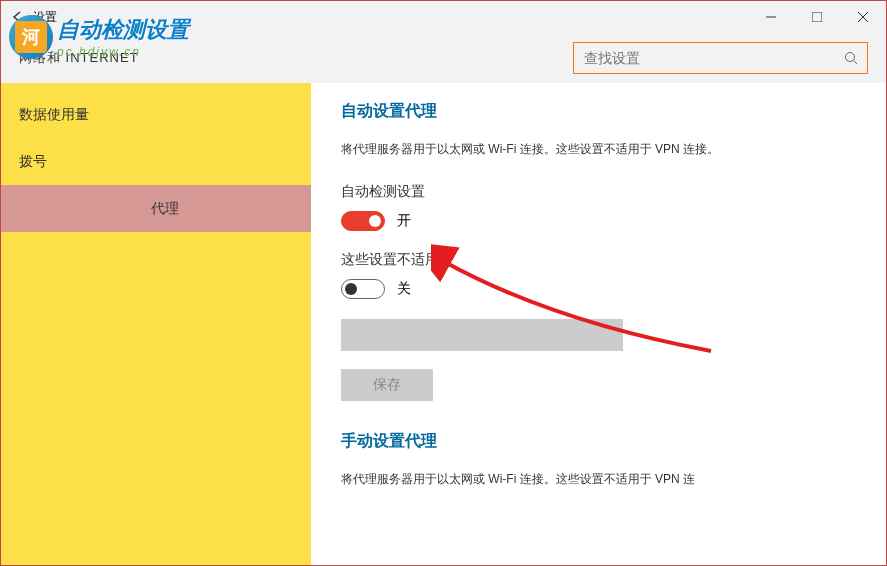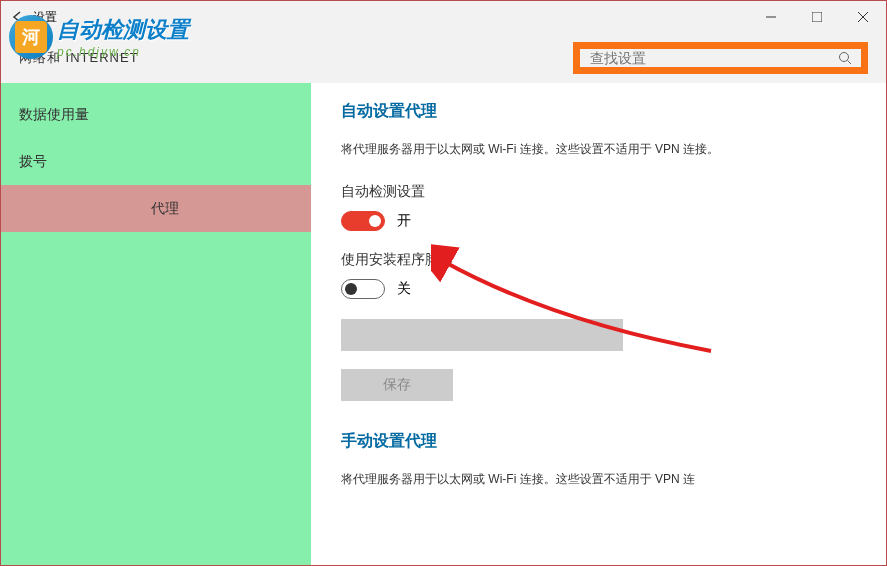--- a/index.html
+++ b/index.html
@@ -6,43 +6,43 @@
     body { width: 887px; height: 566px; background: #fff; border: 1px solid #b84b4b; position: relative; overflow: hidden; }
     
     .titlebar { height: 32px; display: flex; align-items: center; background: #f2f2f2; position: relative; }
     .back-btn { width: 32px; height: 32px; display: flex; align-items: center; justify-content: center; cursor: pointer; }
     .title-text { font-size: 12px; }
     .win-controls { position: absolute; right: 0; top: 0; display: flex; }
     .win-btn { width: 46px; height: 32px; display: flex; align-items: center; justify-content: center; cursor: pointer; }
     
     .header-bar { height: 50px; background: #f2f2f2; display: flex; align-items: center; padding: 0 18px; position: relative; }
     .category-title { font-size: 13px; color: #333; letter-spacing: 1px; }
-    .search-box { position: absolute; right: 18px; top: 9px; width: 295px; height: 32px; border: 7px solid #f97316; display: flex; align-items: center; background: #f2f2f2; }
+    .search-box { position: absolute; right: 18px; top: 9px; width: 295px; height: 32px; border: 1px solid #f97316; display: flex; align-items: center; background: #f2f2f2; }
     .search-input { flex: 1; border: none; background: transparent; padding: 0 10px; font-size: 14px; color: #666; outline: none; }
     .search-icon { width: 32px; display: flex; align-items: center; justify-content: center; }
     
     .content-area { display: flex; height: calc(100% - 82px); }
-    .sidebar { width: 310px; background: #86efac; padding-top: 8px; }
+    .sidebar { width: 310px; background: #fde047; padding-top: 8px; }
     .sidebar-item { height: 47px; display: flex; align-items: center; padding-left: 18px; font-size: 14px; color: #333; cursor: pointer; }
     .sidebar-item.active { background: #d69894; justify-content: center; }
     
     .main-content { flex: 1; padding: 18px 30px; overflow-y: auto; }
     .section-heading { font-size: 16px; font-weight: 600; margin-bottom: 18px; color: #0369a1; }
     .desc-text { font-size: 12px; color: #333; line-height: 1.6; margin-bottom: 24px; }
     .setting-label { font-size: 14px; color: #333; margin-bottom: 10px; }
     .toggle-row { display: flex; align-items: center; margin-bottom: 20px; }
     .toggle { width: 44px; height: 20px; border-radius: 10px; position: relative; cursor: pointer; }
     .toggle.on { background: #e83c2d; border: 1px solid #e83c2d; }
     .toggle.off { background: #fff; border: 1px solid #666; }
     .toggle-knob { width: 12px; height: 12px; border-radius: 50%; position: absolute; top: 3px; }
     .toggle.on .toggle-knob { right: 3px; background: #fff; }
     .toggle.off .toggle-knob { left: 3px; background: #333; }
     .toggle-text { margin-left: 12px; font-size: 14px; }
     .text-input { width: 282px; height: 32px; background: #ccc; border: none; margin-bottom: 18px; padding: 0 8px; }
-    .save-btn { width: 112px; height: 32px; background: #ccc; color: #888; border: none; font-size: 14px; cursor: pointer; margin-bottom: 30px; }
+    .save-btn { width: 92px; height: 32px; background: #ccc; color: #888; border: none; font-size: 14px; cursor: pointer; margin-bottom: 30px; }
     
     .watermark { position: absolute; top: 14px; left: 8px; z-index: 100; pointer-events: none; display: flex; align-items: center; }
     .wm-logo { width: 44px; height: 44px; border-radius: 50%; background: linear-gradient(135deg, #3fa9db 0%, #0b7cc0 100%); position: relative; display:flex; align-items:center; justify-content:center; }
     .wm-inner { width:32px; height:32px; background:#f5a623; border-radius:4px; display:flex; align-items:center; justify-content:center; color:#fff; font-weight:bold; font-size:18px;}
     .wm-text { display: flex; flex-direction: column; margin-left: 4px; }
     .wm-main { font-size: 22px; font-weight: bold; color: #0b7fc9; font-style: italic; text-shadow: 1px 1px 0 #fff; }
     .wm-sub { font-size: 12px; color: #6ab04c; font-style: italic; letter-spacing: 2px; }
     
     .arrow-svg { position: absolute; top: 190px; left: 430px; z-index: 50; pointer-events: none; }
   </style>
@@ -107,21 +107,21 @@
     <p class="desc-text">将代理服务器用于以太网或 Wi-Fi 连接。这些设置不适用于 VPN 连接。</p>
     
     <div class="setting-label">自动检测设置</div>
     <div class="toggle-row">
       <div class="toggle on">
           <div class="toggle-knob"></div>
         </div>
       <span class="toggle-text">开</span>
     </div>
 
-    <div class="setting-label">使用安装程序脚本</div>
+    <div class="setting-label">这些设置不适用于</div>
     <div class="toggle-row">
       <div class="toggle off">
           <div class="toggle-knob"></div>
         </div>
       <span class="toggle-text">关</span>
     </div>
 
     <input class="text-input" value="" style="">
     <br>
     <button class="save-btn">保存</button>

